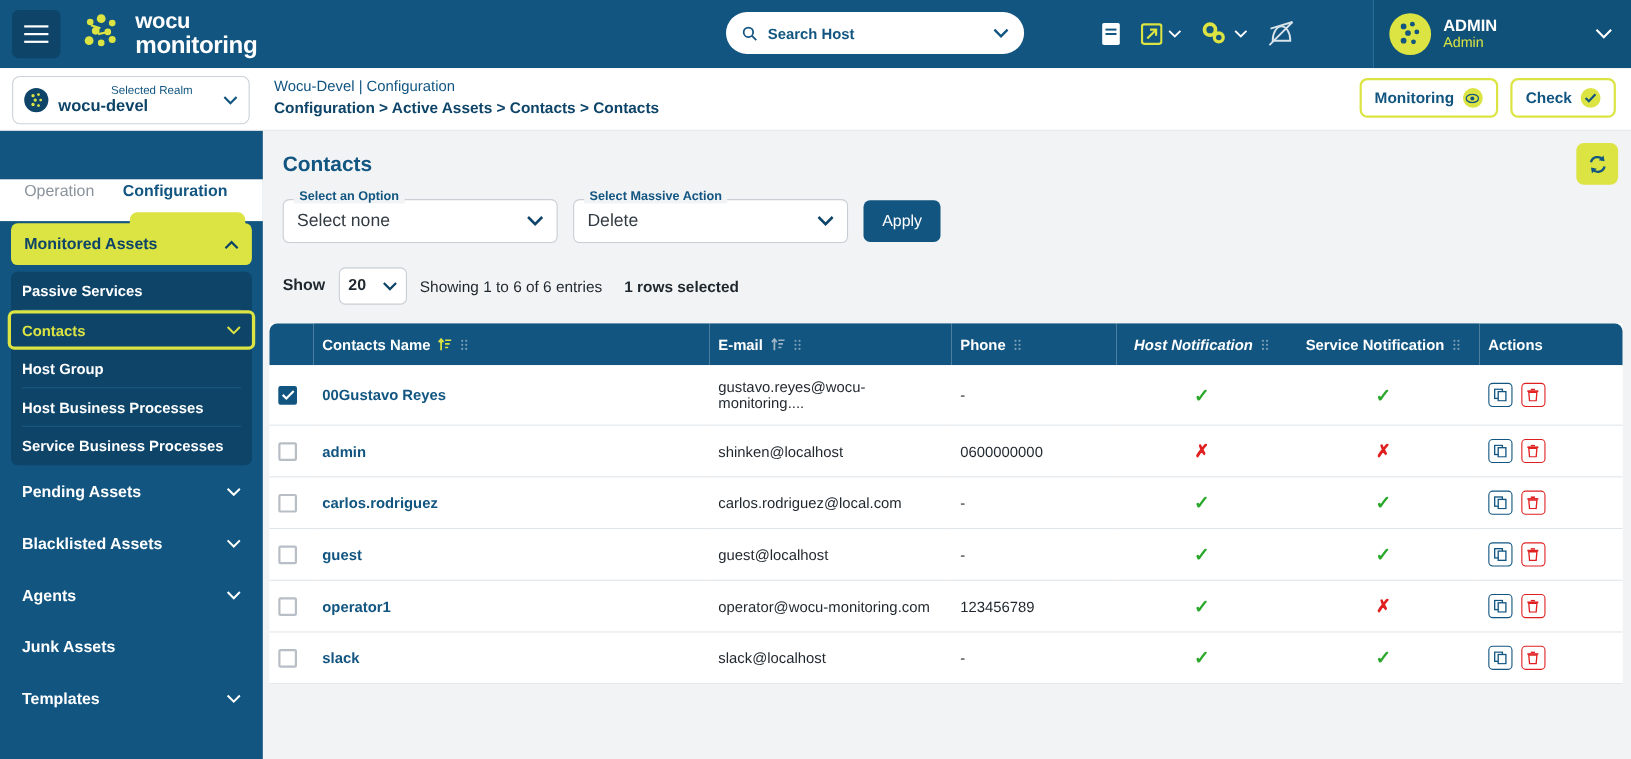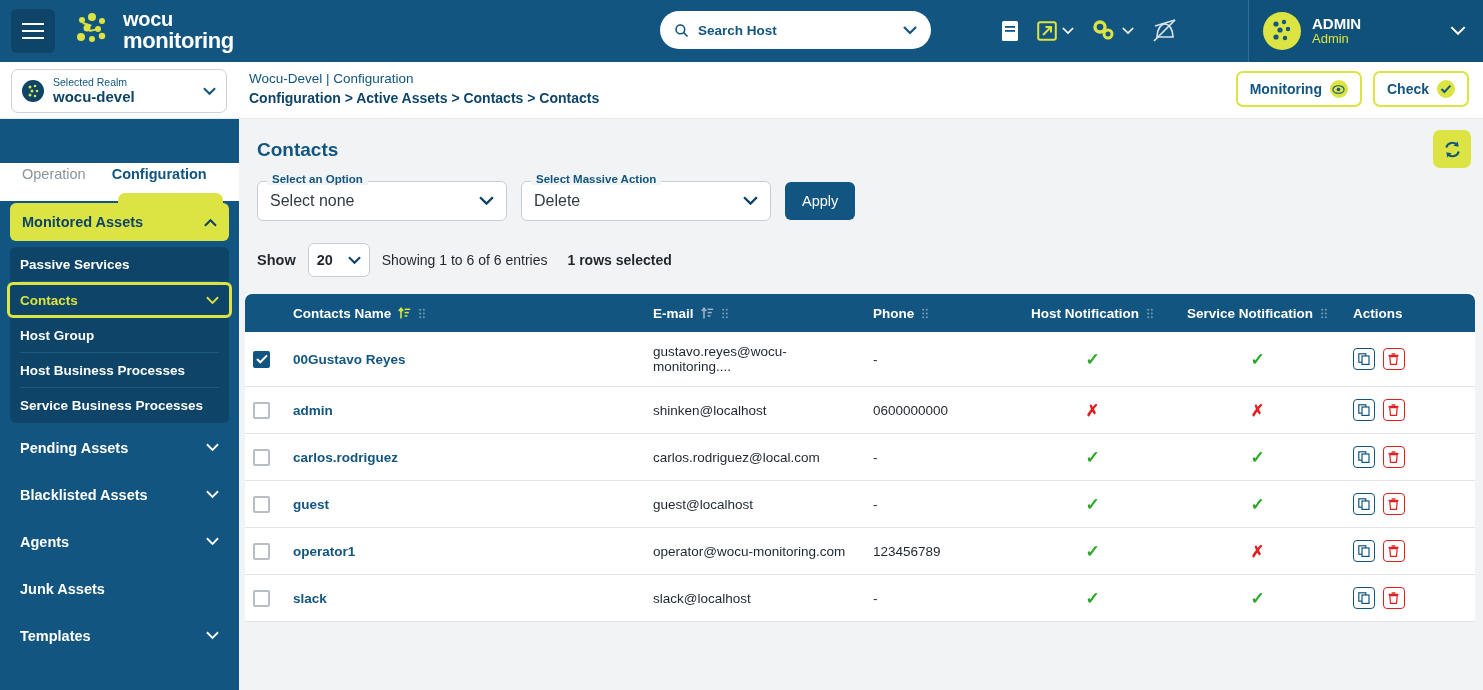--- a/index.html
+++ b/index.html
@@ -50,21 +50,21 @@
   .urole { font-size: 13px; color: #dbe442; line-height: 1.15;}
   
   .secondbar { height: 57px; background: #fff; display:flex; position: relative; border-bottom:1px solid #e6e9ed;}
   .realm {
     margin: 7px 0 0 11px; width: 216px; height: 44px;
     border: 1px solid #ccd2d8; border-radius: 7px;
     display: flex; align-items: center; padding: 0 10px; gap: 9px; cursor: pointer;
   }
   .realm-ico { width: 22px; height: 22px; border-radius: 50%; background: #0d4468; position:relative;}
   .realm-txt { flex: 1; line-height: 1.15;}
-  .realm-txt .t1 { font-size: 10.5px; color: #115580;}
+  .realm-txt .t1 { font-size: 10.5px; color: #115580; margin-left: 48px;}
   .realm-txt .t2 { font-size: 15px; font-weight: bold; color: #0d4468;}
   .crumbs { margin-left: 22px; padding-top: 9px;}
   .crumbs .c1 { font-size: 13.5px; color: #115580; margin-bottom: 4px;}
   .crumbs .c2 { font-size: 14px; color: #0d4468; font-weight: bold;}
   .badges { position: absolute; right: 14px; top: 9px; display: flex; gap: 11px;}
   .badge {
     height: 36px; border: 2px solid #dbe442; border-radius: 7px; background:#fff;
     display: flex; align-items:center; padding: 0 12px; gap: 8px; cursor: pointer;
   }
   .badge span { font-size: 14px; color: #115580; font-weight: bold;}
@@ -517,21 +517,21 @@
                       <circle cx="2" cy="2" r="1.1"></circle>
                       <circle cx="6" cy="2" r="1.1"></circle>
                       <circle cx="2" cy="6" r="1.1"></circle>
                       <circle cx="6" cy="6" r="1.1"></circle>
                       <circle cx="2" cy="10" r="1.1"></circle>
                       <circle cx="6" cy="10" r="1.1"></circle>
                     </g>
                 </svg>
               </span>
             </th>
-            <th style="width:155px;text-align:center;">
+            <th style="width:155px;text-align:center;font-style:italic;">
               <span class="thin">
                 <span>Host Notification</span>
                 <svg class="grip" width="8" height="12" viewBox="0 0 8 12">
                   <g fill="#cfd8df">
                       <circle cx="2" cy="2" r="1.1"></circle>
                       <circle cx="6" cy="2" r="1.1"></circle>
                       <circle cx="2" cy="6" r="1.1"></circle>
                       <circle cx="6" cy="6" r="1.1"></circle>
                       <circle cx="2" cy="10" r="1.1"></circle>
                       <circle cx="6" cy="10" r="1.1"></circle>

